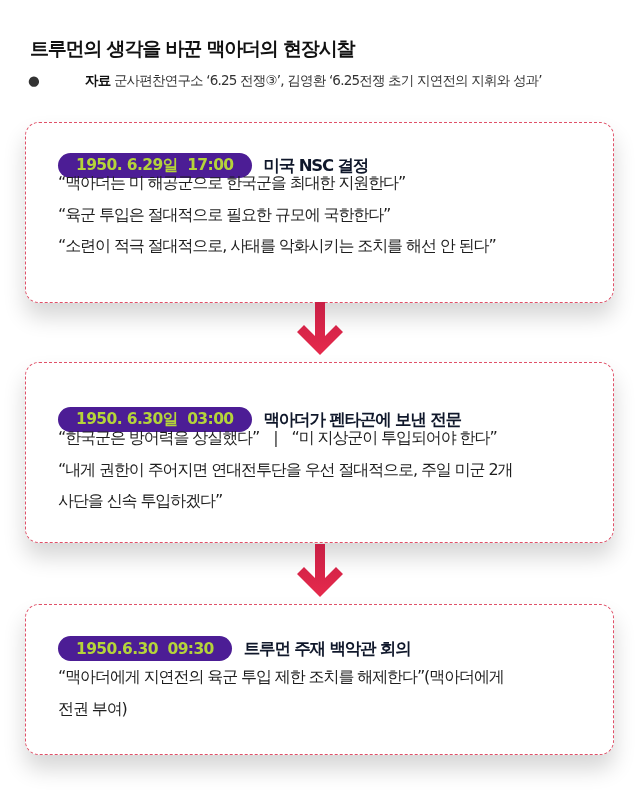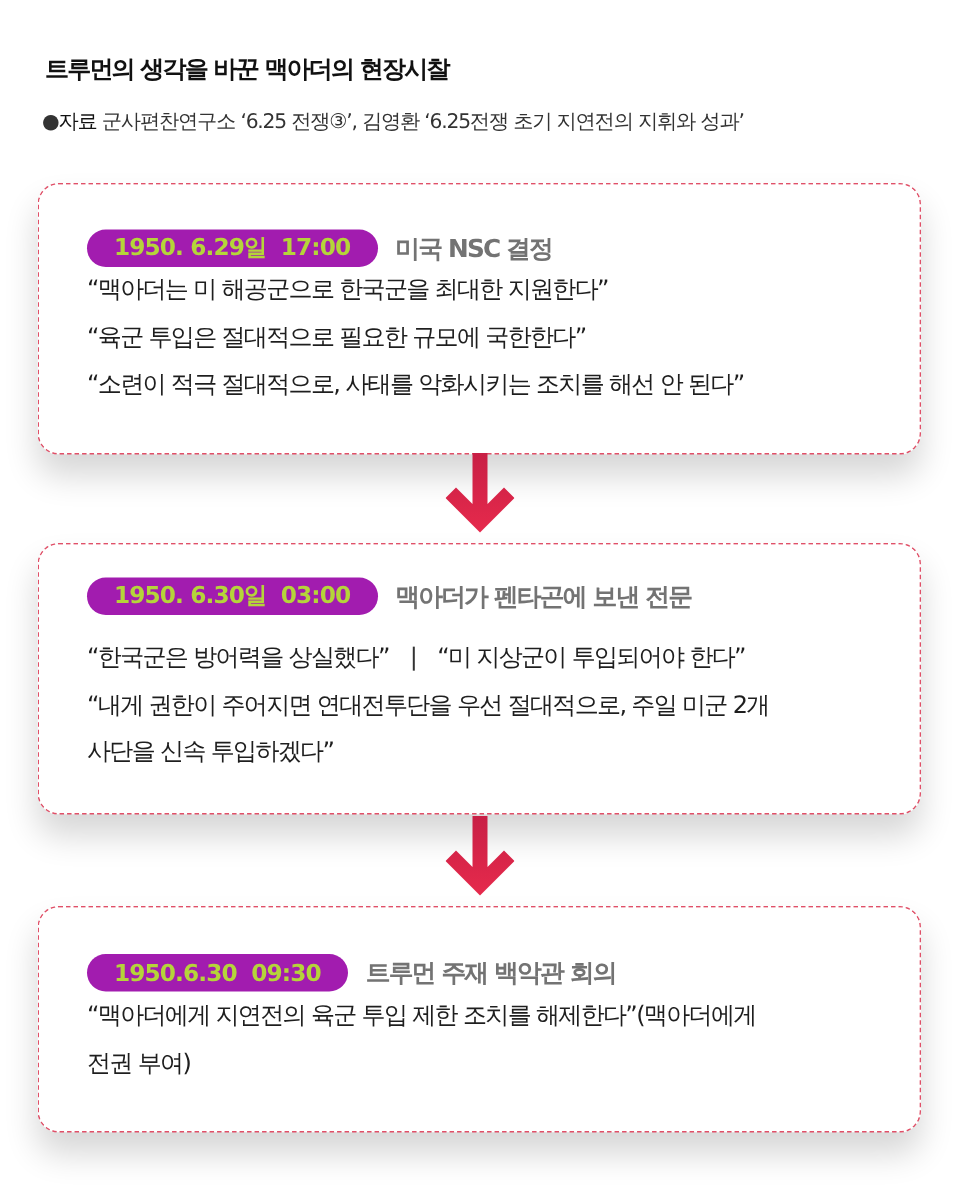--- a/index.html
+++ b/index.html
@@ -1,61 +1,61 @@
 <!DOCTYPE html>
 <html><head>
 <meta charset="utf-8">
 <style>
   * { box-sizing: border-box; margin: 0; padding: 0; }
   html, body { width: 640px; height: 802px; background: #ffffff; overflow: hidden; }
   body { position: relative; font-family: "DejaVu Sans", "Liberation Sans", sans-serif; color: #1a1a1a; }
 
   .title {
     position: absolute; left: 30px; top: 36px;
-    font-size: 16px; font-weight: bold; letter-spacing: -1.2px; color: #111;
+    font-size: 19px; font-weight: bold; letter-spacing: -1.2px; color: #111;
   }
   .source {
     position: absolute; left: 28px; top: 72px;
     font-size: 13.5px; letter-spacing: -0.8px; color: #333; white-space: nowrap;
   }
-  .source .label { font-weight: normal; color: #111; }
+  .source .label { font-weight: bold; color: #111; margin-left: 46px; }
 
   .card {
     position: absolute; left: 25px; width: 589px;
     background: #ffffff;
     border: 1.5px dashed #e05068;
     border-radius: 14px;
     box-shadow: 0 14px 22px rgba(0,0,0,0.16);
   }
   .card1 { top: 122px; height: 181px; }
   .card2 { top: 362px; height: 181px; }
   .card3 { top: 604px; height: 151px; }
 
   .head-row { position: absolute; left: 32px; display: flex; align-items: center; }
   .badge {
-    background: #a21caf; color: #b5d43a;
+    background: #4c1d95; color: #b5d43a;
     height: 25px; border-radius: 13px;
     padding: 0 18px;
     font-size: 15.5px; font-weight: bold; letter-spacing: -0.6px;
     display: flex; align-items: center; white-space: pre;
   }
   .event {
-    margin-left: 12px; color: #737373;
+    margin-left: 12px; color: #0f172a;
     font-size: 16.5px; font-weight: bold; letter-spacing: -1.2px; white-space: nowrap;
   }
   .quotes { position: absolute; left: 32px; right: 20px; }
   .q {
     font-size: 16px; letter-spacing: -1.1px; color: #1e1e1e;
     line-height: 31.5px; white-space: nowrap;
   }
   .q .sep { display: inline-block; margin: 0 14px; color: #333; }
 
   .card1 .head-row { top: 30px; }
-  .card1 .quotes { top: 54px; }
-  .card2 .head-row { top: 22px; }
+  .card1 .quotes { top: 44px; }
+  .card2 .head-row { top: 44px; }
   .card2 .quotes { top: 59px; }
   .card3 .head-row { top: 31px; justify-content: space-between; }
   .card3 .quotes { top: 56px; }
 
   .arrow { position: absolute; left: 297px; width: 46px; height: 58px; }
   .arrow1 { top: 302px; }
   .arrow2 { top: 544px; }
 </style>
 </head>
 <body>

